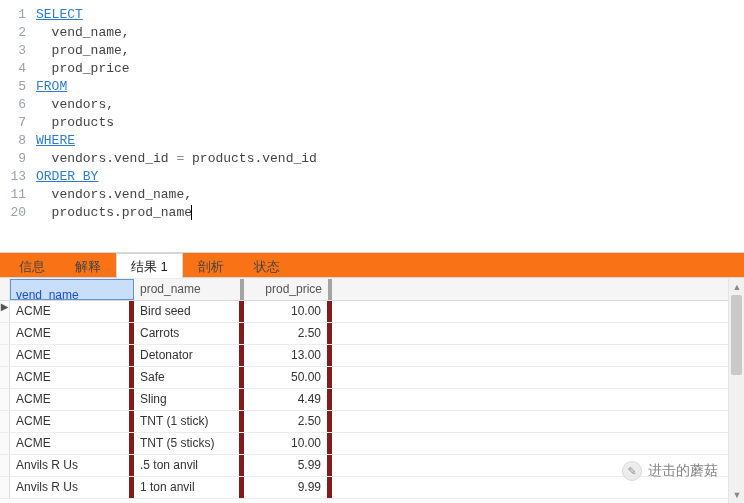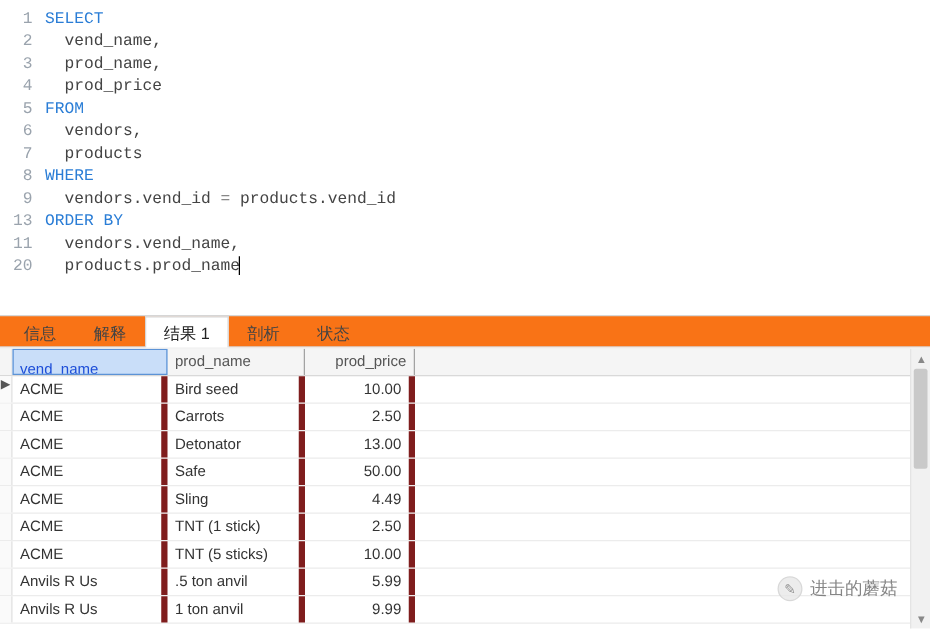--- a/index.html
+++ b/index.html
@@ -28,21 +28,21 @@
   }
   .gutter {
     width: 36px;
     text-align: right;
     color: #9aa3ad;
     padding-right: 10px;
     user-select: none;
     flex: 0 0 36px;
   }
   .code { white-space: pre; color: #444; }
-  .kw { color: #2a7dd6; font-weight: 500; }
+  .kw { color: #2a7dd6; font-weight: 500; text-decoration: underline; }
   .op { color: #888; }
   .cursor {
     border-right: 1px solid #000;
     display: inline-block;
     height: 15px;
     vertical-align: text-bottom;
     margin-left: -1px;
   }
   .tabs {
     display: flex;
@@ -84,21 +84,21 @@
   .grid-header, .grid-row {
     display: flex;
     border-bottom: 1px solid #ececec;
   }
   .grid-header {
     background: #f5f5f5;
     height: 22px;
     border-bottom: 1px solid #d9d9d9;
   }
   .gh-cell {
-    border-right: 1px solid #a3a3a3;
+    border-right: 4px solid #a3a3a3;
     padding: 3px 6px;
     font-size: 12px;
     color: #555;
     overflow: hidden;
     white-space: nowrap;
   }
   .gh-cell.selected {
     background: #c9def9;
     color: #1d4ed8;
     border: 1px solid #5c93d6;

